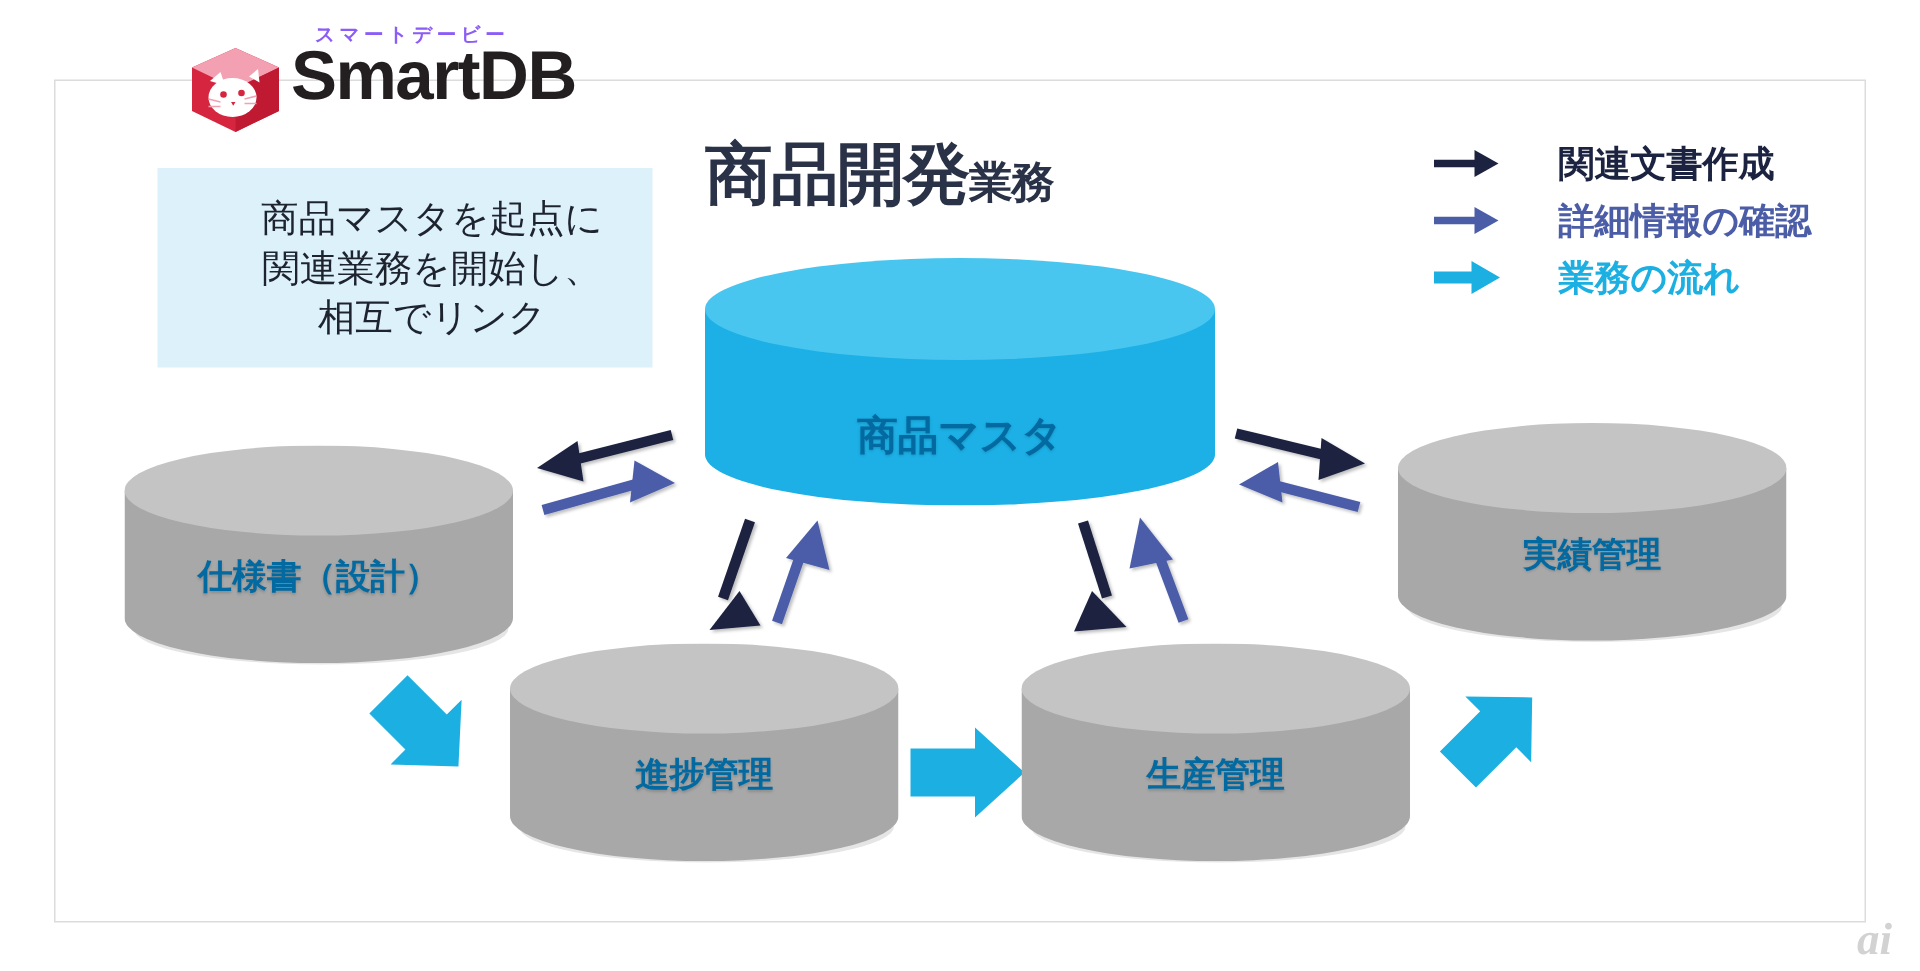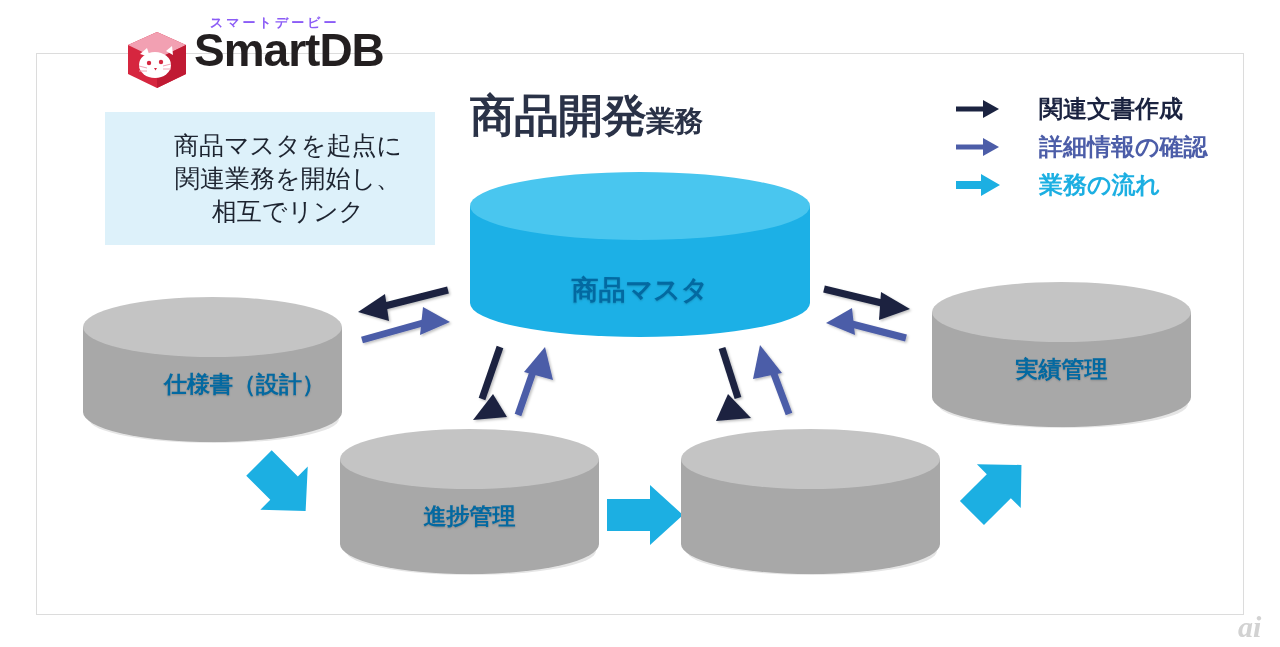--- a/index.html
+++ b/index.html
@@ -221,38 +221,39 @@
     </svg>
     <div class="cyl-label" style="top:100px;">商品マスタ</div>
   </div>
 
   <div class="cyl cyl-gray" style="left:83px;top:297px;width:259px;height:147px;">
     <svg width="259" height="147" viewBox="0 0 259 147">
       <ellipse cx="131" cy="122" rx="125" ry="24" fill="#000" opacity="0.10"></ellipse>
       <path d="M0 30 L0 115 A129.5 30 0 0 0 259 115 L259 30 Z" fill="#a8a8a8"></path>
       <ellipse cx="129.5" cy="30" rx="129.5" ry="30" fill="#c4c4c4"></ellipse>
     </svg>
-    <div class="cyl-label" style="top:72px;padding-left:32px;">仕様書（設計）</div>
+    <div class="cyl-label" style="top:72px;">仕様書（設計）</div>
   </div>
 
   <div class="cyl cyl-gray" style="left:340px;top:429px;width:259px;height:147px;">
     <svg width="259" height="147" viewBox="0 0 259 147">
       <ellipse cx="131" cy="122" rx="125" ry="24" fill="#000" opacity="0.10"></ellipse>
       <path d="M0 30 L0 115 A129.5 30 0 0 0 259 115 L259 30 Z" fill="#a8a8a8"></path>
       <ellipse cx="129.5" cy="30" rx="129.5" ry="30" fill="#c4c4c4"></ellipse>
     </svg>
     <div class="cyl-label" style="top:72px;">進捗管理</div>
   </div>
 
   <div class="cyl cyl-gray" style="left:681px;top:429px;width:259px;height:147px;">
     <svg width="259" height="147" viewBox="0 0 259 147">
       <ellipse cx="131" cy="122" rx="125" ry="24" fill="#000" opacity="0.10"></ellipse>
       <path d="M0 30 L0 115 A129.5 30 0 0 0 259 115 L259 30 Z" fill="#a8a8a8"></path>
       <ellipse cx="129.5" cy="30" rx="129.5" ry="30" fill="#c4c4c4"></ellipse>
     </svg>
+    <div class="cyl-label" style="top:72px;">生産管理</div>
   </div>
 
   <div class="cyl cyl-gray" style="left:932px;top:282px;width:259px;height:147px;">
     <svg width="259" height="147" viewBox="0 0 259 147">
       <ellipse cx="131" cy="122" rx="125" ry="24" fill="#000" opacity="0.10"></ellipse>
       <path d="M0 30 L0 115 A129.5 30 0 0 0 259 115 L259 30 Z" fill="#a8a8a8"></path>
       <ellipse cx="129.5" cy="30" rx="129.5" ry="30" fill="#c4c4c4"></ellipse>
     </svg>
     <div class="cyl-label" style="top:72px;">実績管理</div>
   </div>

